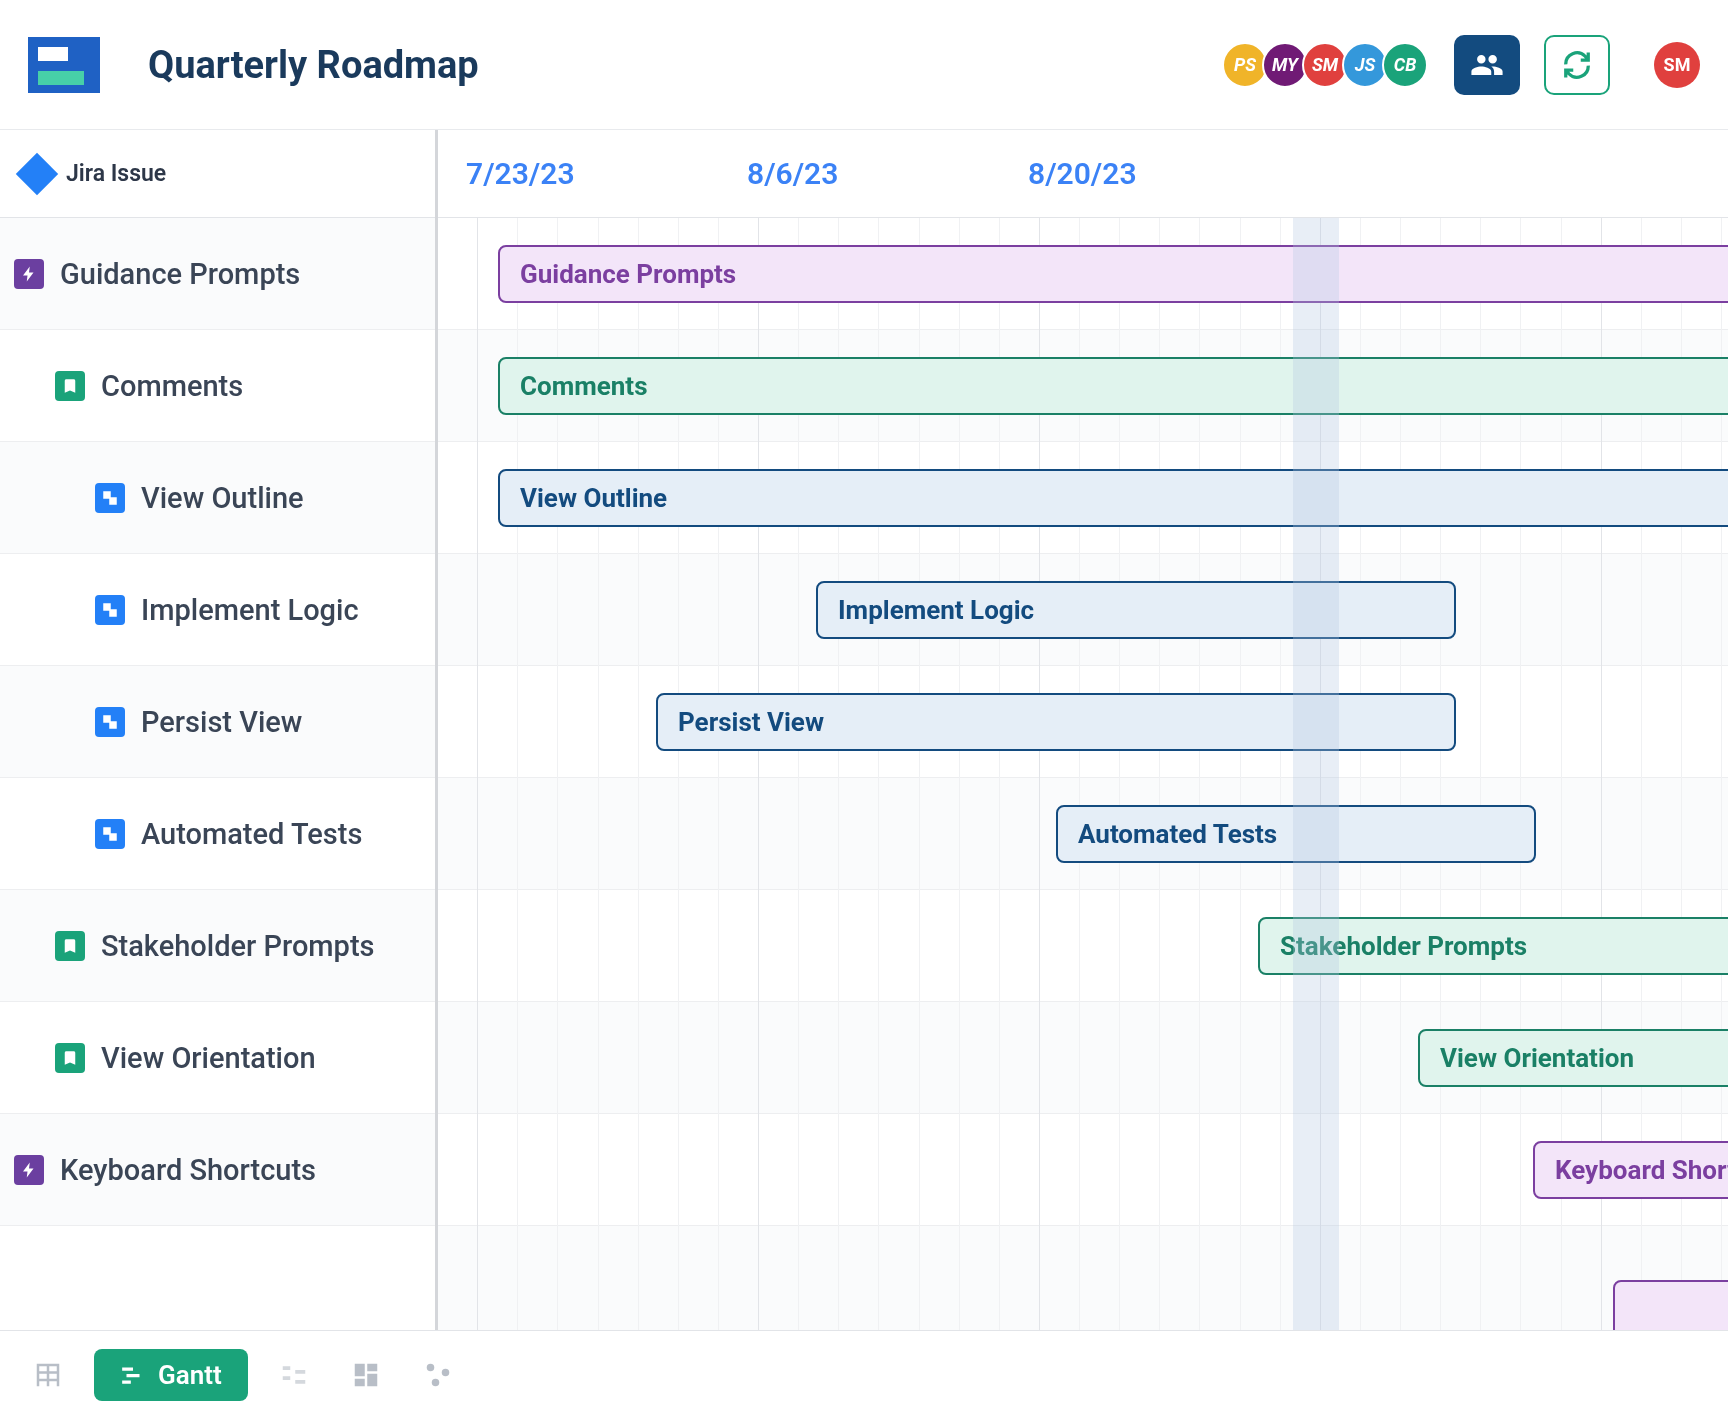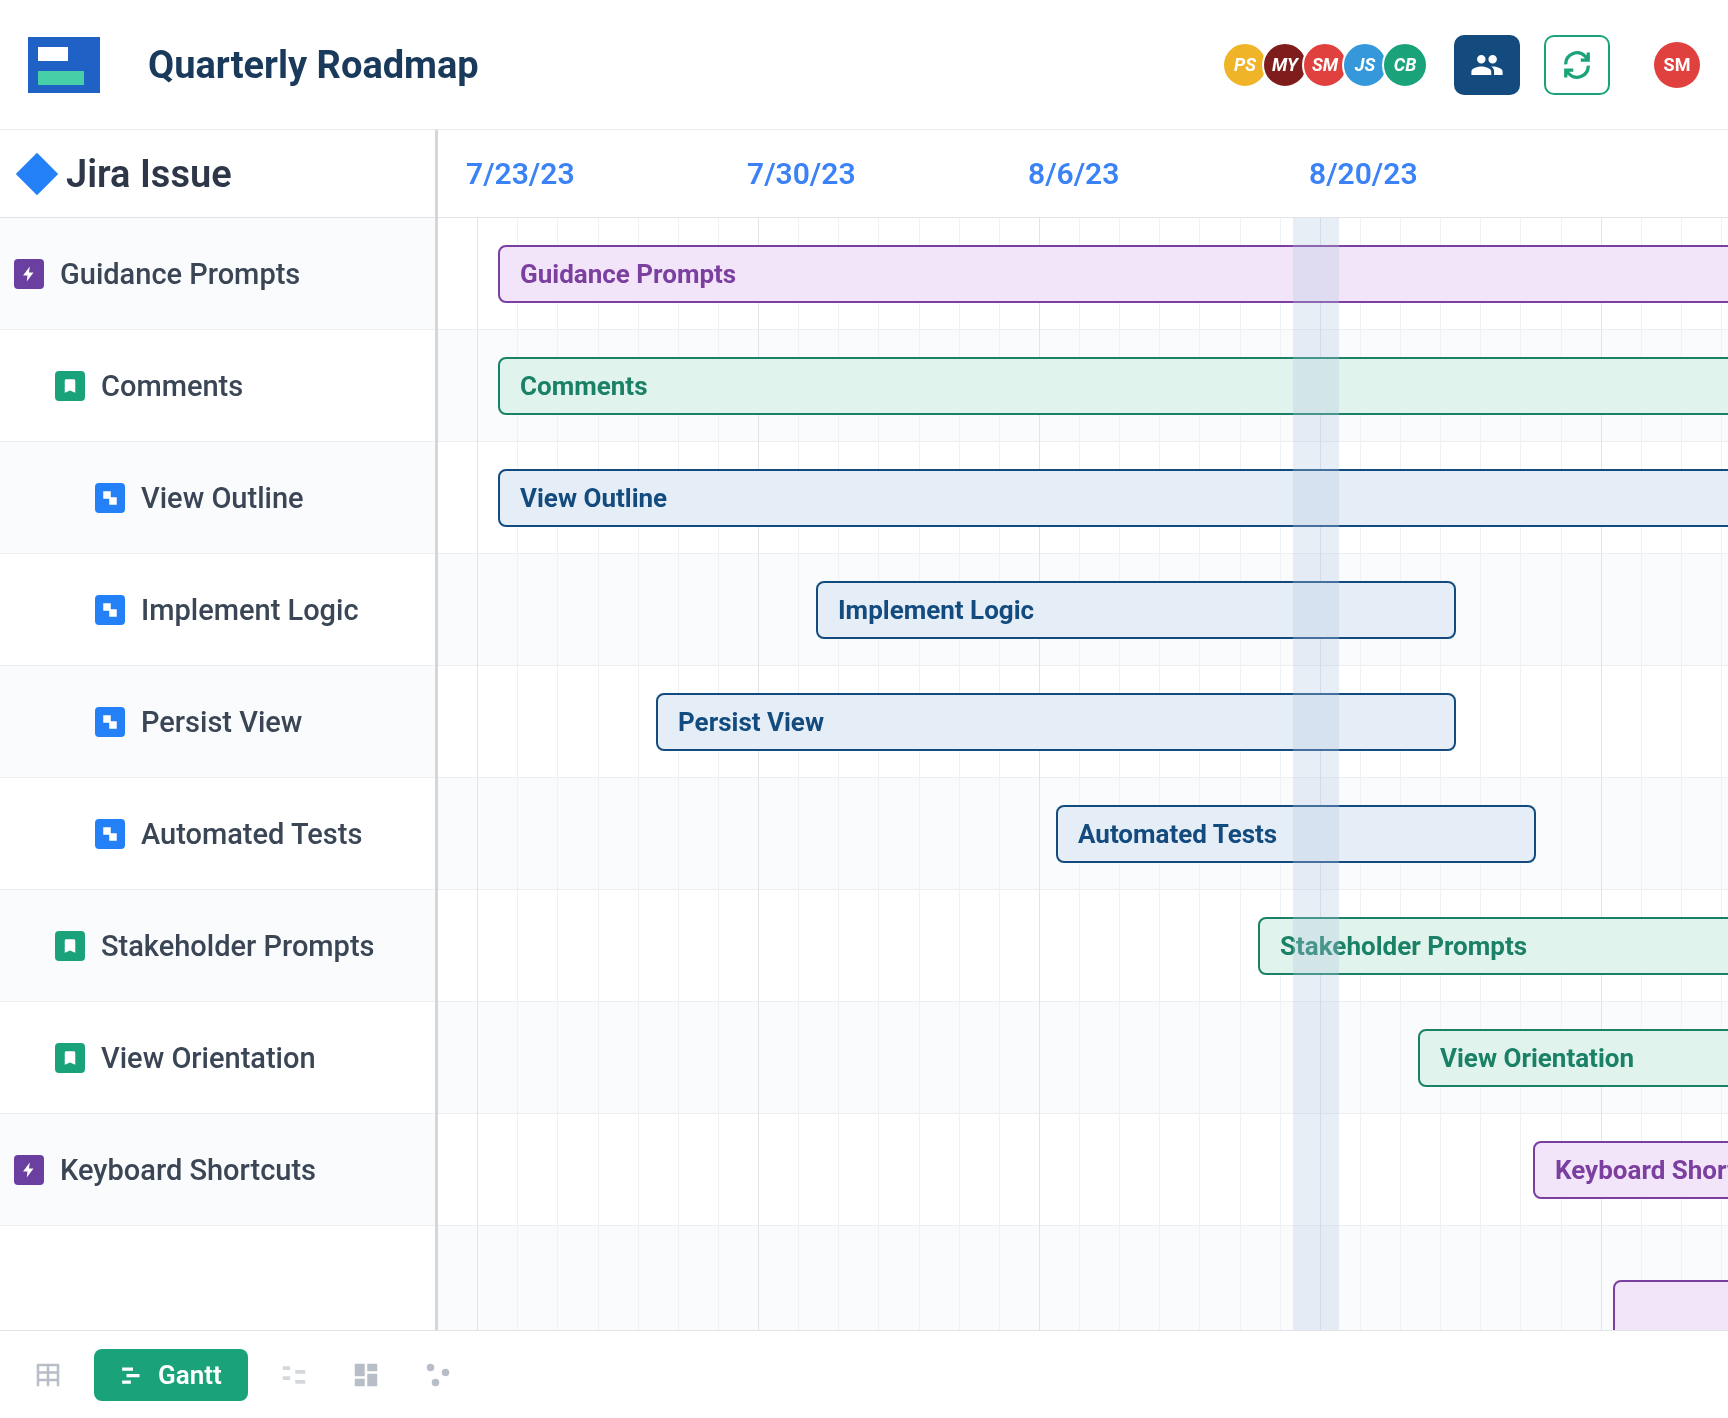--- a/index.html
+++ b/index.html
@@ -20,21 +20,21 @@
 .refresh-btn svg { width: 30px; height: 30px; fill: none; stroke: #1aa37a; stroke-width: 2.6; }
 .user-avatar { width: 46px; height: 46px; border-radius: 50%; margin-left: 44px; display: flex; align-items: center; justify-content: center; font-size: 18px; font-weight: 700; color: #fff; cursor: pointer; }
 
 
 .content { flex: 1; display: flex; position: relative; overflow: hidden; }
 
 
 .sidebar { width: 438px; border-right: 3px solid #d4d6da; display: flex; flex-direction: column; overflow: hidden; }
 .sidebar-header { height: 88px; display: flex; align-items: center; padding-left: 18px; border-bottom: 1px solid #e2e4e8; }
 .jira-icon { width: 30px; height: 30px; transform: rotate(45deg); background: #2380f7; margin-right: 14px; margin-left: 4px; }
-.sidebar-header-title { font-size: 38px; font-weight: 600; color: #2d3748; }
+.sidebar-header-title { font-size: 23px; font-weight: 600; color: #2d3748; }
 .sidebar-item { height: 112px; display: flex; align-items: center; border-bottom: 1px solid #edeef0; cursor: pointer; }
 .sidebar-item:nth-child(odd) { background: #fafbfc; }
 .sidebar-item.level-0 { padding-left: 14px; }
 .sidebar-item.level-1 { padding-left: 55px; }
 .sidebar-item.level-2 { padding-left: 95px; }
 .item-icon { width: 30px; height: 30px; border-radius: 4px; display: flex; align-items: center; justify-content: center; margin-right: 16px; flex-shrink: 0; }
 .icon-epic { background: #6b3fa0; }
 .icon-epic svg { width: 18px; height: 18px; fill: #fff; }
 .icon-story { background: #1aa37a; }
 .icon-story svg { width: 18px; height: 18px; fill: #fff; }
@@ -69,21 +69,21 @@
 </style>
 </head>
 <body>
 
 <div class="app">
   <div class="header">
     <div class="logo"></div>
     <div class="title">Quarterly Roadmap</div>
     <div class="avatars" id="avatars">
         <div class="avatar" style="background: rgb(240, 180, 41);">PS</div>
-        <div class="avatar" style="background: #7f1d1d;">MY</div>
+        <div class="avatar" style="background: #701a75;">MY</div>
         <div class="avatar" style="background: rgb(224, 64, 62);">SM</div>
         <div class="avatar" style="background: rgb(52, 152, 219);">JS</div>
         <div class="avatar" style="background: rgb(26, 163, 122);">CB</div>
       </div>
     <div class="share-btn">
       <svg viewBox="0 0 24 24">
           <path d="M16 11c1.66 0 2.99-1.34 2.99-3S17.66 5 16 5s-3 1.34-3 3 1.34 3 3 3m-8 0c1.66 0 2.99-1.34 2.99-3S9.66 5 8 5 5 6.34 5 8s1.34 3 3 3m0 2c-2.33 0-7 1.17-7 3.5V19h14v-2.5c0-2.33-4.67-3.5-7-3.5m8 0c-.29 0-.62.02-.97.05 1.16.84 1.97 1.97 1.97 3.45V19h6v-2.5c0-2.33-4.67-3.5-7-3.5"></path>
         </svg>
     </div>
     <div class="refresh-btn">
@@ -172,21 +172,20 @@
               </svg>
             </div>
             <span class="item-label">Keyboard Shortcuts</span>
           </div>
         </div>
     </div>
 
     <div class="timeline">
       <div class="timeline-header" id="timeline-header">
           <div class="date-col">7/23/23</div>
-          <div class="date-col">7/30/23</div>
           <div class="date-col">8/6/23</div>
           <div class="date-col">8/20/23</div>
         </div>
       <div class="timeline-rows" id="timeline-rows">
           <div class="timeline-row">
             <div class="day-col"></div>
             <div class="day-col"></div>
             <div class="day-col"></div>
             <div class="day-col"></div>
             <div class="day-col"></div>

